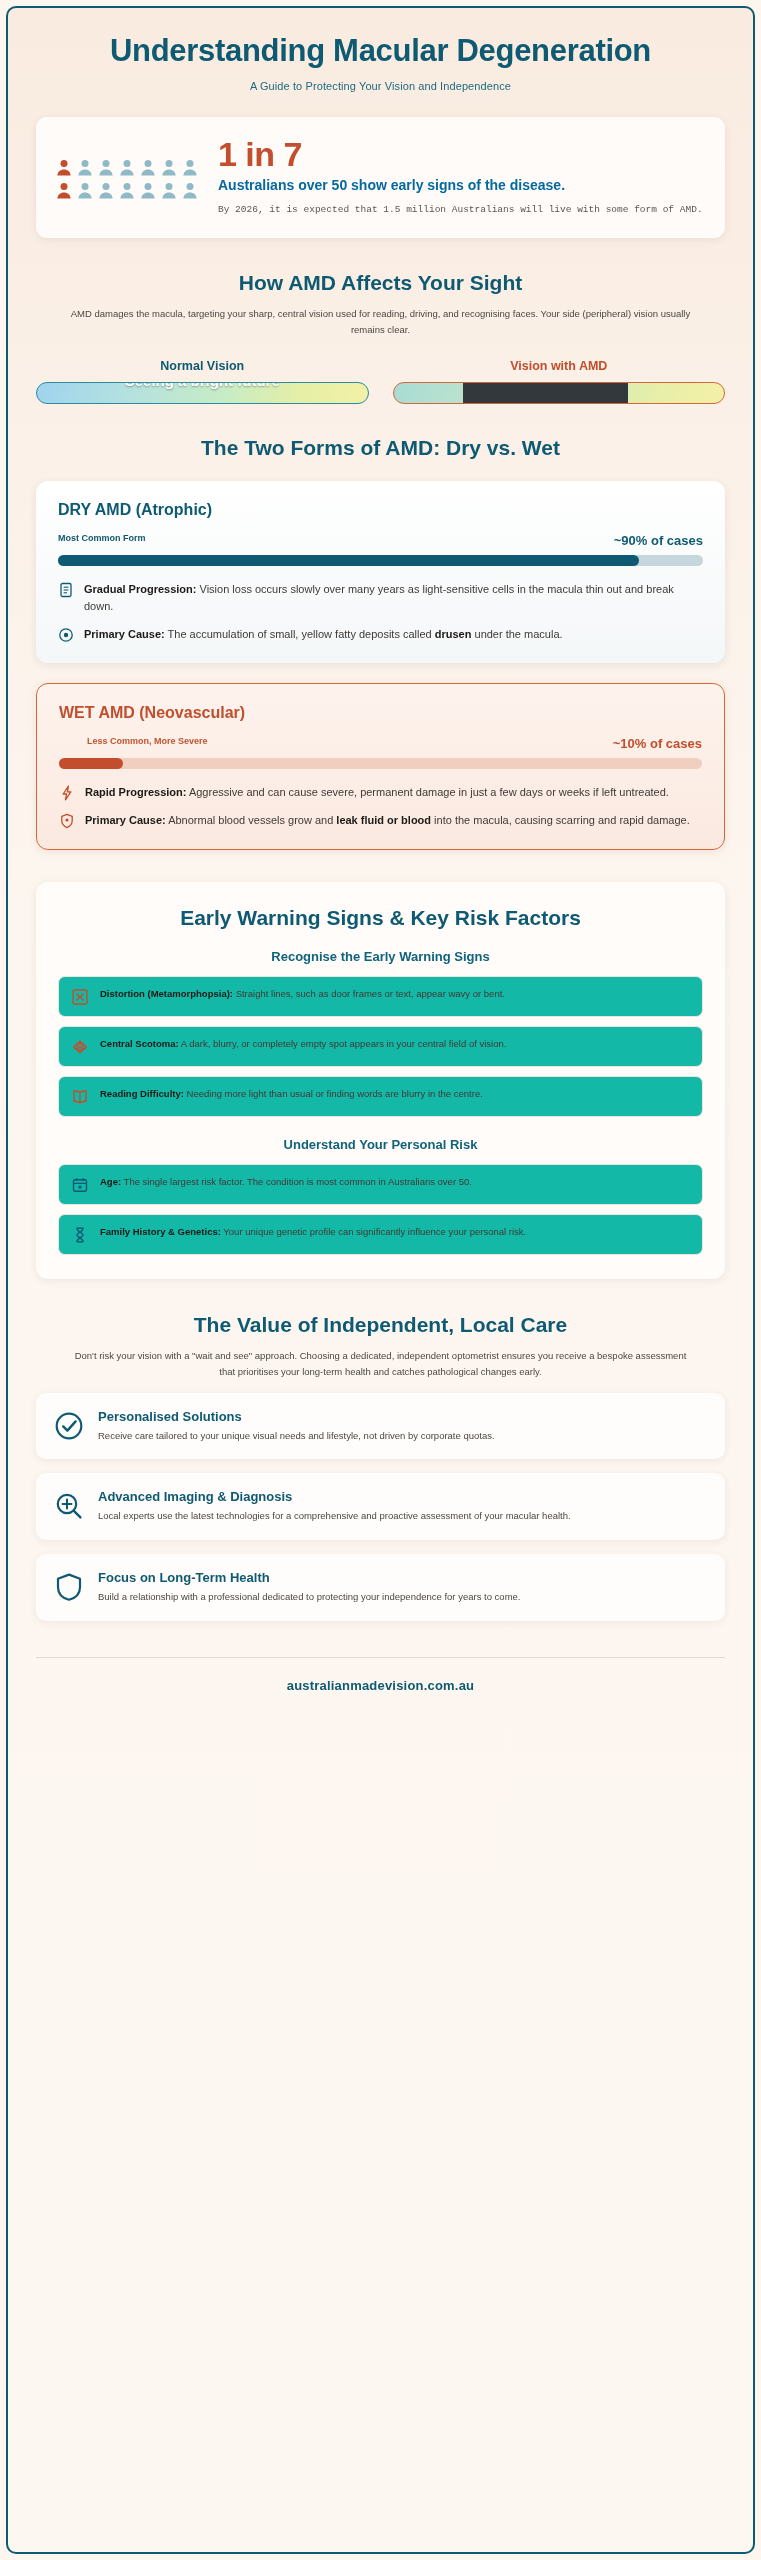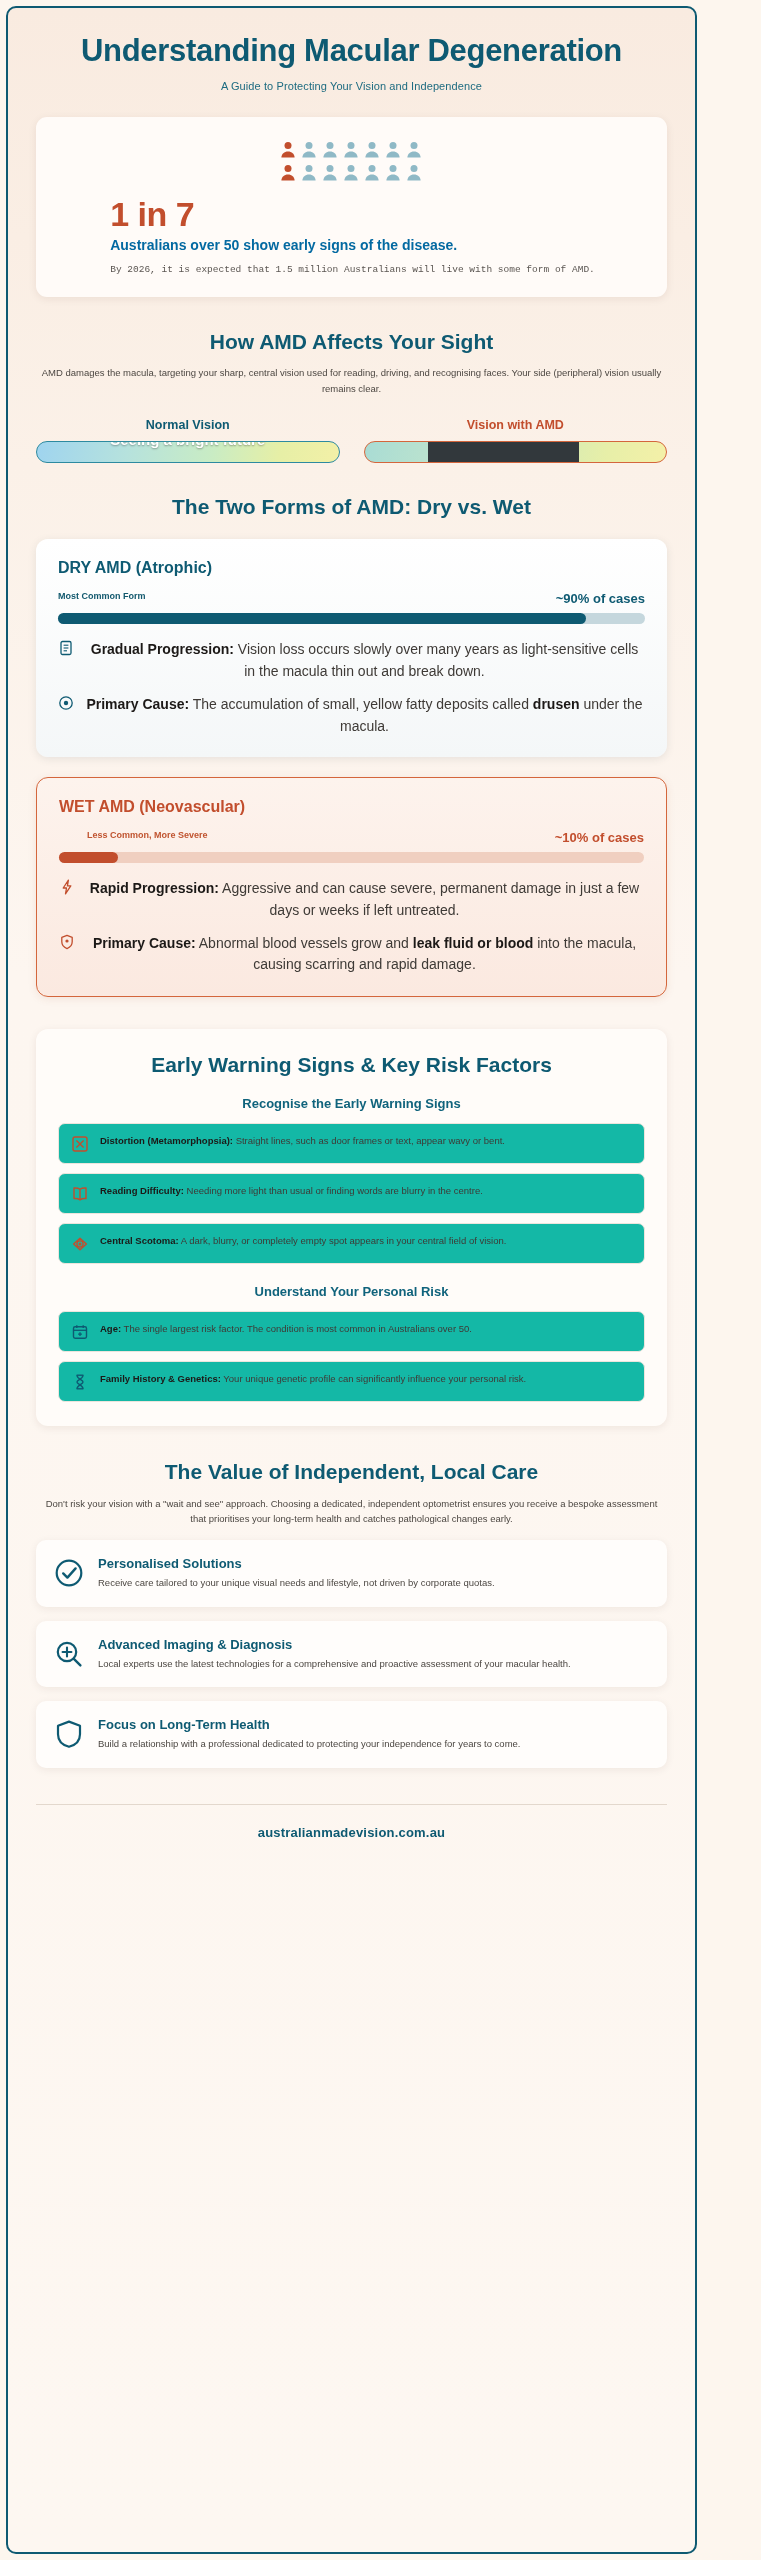--- a/index.html
+++ b/index.html
@@ -11,21 +11,21 @@
   }
 
   body {
     width: 761px;
     min-height: 2560px;
     padding: 6px;
     background: #fdf6ee;
   }
 
   .page {
-    width: 691px;
+    width: 749px;
     min-height: 2548px;
     border: 2px solid #0e5a72;
     border-radius: 10px;
     background: linear-gradient(#f9ebe0 0%, #fbf1e8 18%, #fdf6f0 38%, #fdf7f1 100%);
     overflow: hidden;
     position: relative;
   }
 
   
   .hero {
@@ -50,21 +50,20 @@
   .stat-wrap { padding: 21px 28px 0 28px; }
   .stat-card {
     background: #fffbf8;
     border-radius: 11px;
     box-shadow: 0 2px 9px rgba(60,30,10,.08);
     padding: 20px 22px 20px 20px;
     display: flex;
     align-items: center;
     gap: 16px;
     min-height: 121px;
-    flex-direction: column;
   }
   .people {
     flex: 0 0 auto;
     display: grid;
     grid-template-columns: repeat(7, 16px);
     gap: 6px 5px;
     padding-top: 4px;
   }
   .person { width: 16px; height: 17px; display: block; }
   .stat-text { flex: 1 1 auto; padding-left: 4px; }
@@ -222,24 +221,23 @@
   .blist { margin-top: 15px; }
   .bitem {
     display: flex;
     gap: 10px;
     align-items: flex-start;
     margin-bottom: 11px;
   }
   .bitem:last-child { margin-bottom: 0; }
   .bicon { flex: 0 0 16px; width: 16px; height: 16px; margin-top: 1px; }
   .btext {
-    font-size: 14px;
+    font-size: 11px;
     line-height: 1.55;
     color: #3e3a36;
-    text-align: center;
   }
   .btext b { color: #1c1917; }
 
   .urgent {
     margin-top: 15px;
     background: #f4d3c5;
     border-radius: 7px;
     padding: 9px 10px;
     display: flex;
     align-items: center;
@@ -486,33 +484,33 @@
       <div class="row-item">
         <svg class="row-icon" viewBox="0 0 18 18">
             <rect x="2" y="2" width="14" height="14" rx="2" fill="none" stroke="#c24e2d" stroke-width="1.4"></rect>
             <path d="M5.4 5.4 12.6 12.6M12.6 5.4 5.4 12.6" stroke="#c24e2d" stroke-width="1.4"></path>
           </svg>
         <div class="row-text"><b>Distortion (Metamorphopsia):</b><span> Straight lines, such as door frames or text, appear wavy or bent.</span></div>
       </div>
 
       <div class="row-item">
         <svg class="row-icon" viewBox="0 0 18 18">
-            <path d="M9 4.3C7.4 3.1 5.4 2.8 3 3v10.6c2.4-.2 4.4.1 6 1.3 1.6-1.2 3.6-1.5 6-1.3V3c-2.4-.2-4.4.1-6 1.3z" fill="none" stroke="#c24e2d" stroke-width="1.4" stroke-linejoin="round"></path>
-            <line x1="9" y1="4.3" x2="9" y2="14.9" stroke="#c24e2d" stroke-width="1.4"></line>
-          </svg>
-        <div class="row-text"><b>Reading Difficulty:</b><span> Needing more light than usual or finding words are blurry in the centre.</span></div>
-      </div>
-
-      <div class="row-item">
-        <svg class="row-icon" viewBox="0 0 18 18">
             <path d="M9 3.2 15.4 9 9 14.8 2.6 9z" fill="none" stroke="#c24e2d" stroke-width="1.4" stroke-linejoin="round"></path>
             <circle cx="9" cy="9" r="3.1" fill="none" stroke="#c24e2d" stroke-width="1.3"></circle>
             <circle cx="9" cy="9" r="1.5" fill="#c24e2d"></circle>
           </svg>
         <div class="row-text"><b>Central Scotoma:</b><span> A dark, blurry, or completely empty spot appears in your central field of vision.</span></div>
+      </div>
+
+      <div class="row-item">
+        <svg class="row-icon" viewBox="0 0 18 18">
+            <path d="M9 4.3C7.4 3.1 5.4 2.8 3 3v10.6c2.4-.2 4.4.1 6 1.3 1.6-1.2 3.6-1.5 6-1.3V3c-2.4-.2-4.4.1-6 1.3z" fill="none" stroke="#c24e2d" stroke-width="1.4" stroke-linejoin="round"></path>
+            <line x1="9" y1="4.3" x2="9" y2="14.9" stroke="#c24e2d" stroke-width="1.4"></line>
+          </svg>
+        <div class="row-text"><b>Reading Difficulty:</b><span> Needing more light than usual or finding words are blurry in the centre.</span></div>
       </div>
 
       <div class="sub-head">Understand Your Personal Risk</div>
 
       <div class="row-item">
         <svg class="row-icon" viewBox="0 0 18 18">
             <rect x="2.5" y="3.8" width="13" height="11.4" rx="1.6" fill="none" stroke="#0e5a72" stroke-width="1.4"></rect>
             <line x1="2.5" y1="7.3" x2="15.5" y2="7.3" stroke="#0e5a72" stroke-width="1.3"></line>
             <line x1="5.8" y1="2.2" x2="5.8" y2="5" stroke="#0e5a72" stroke-width="1.4"></line>
             <line x1="12.2" y1="2.2" x2="12.2" y2="5" stroke="#0e5a72" stroke-width="1.4"></line>

